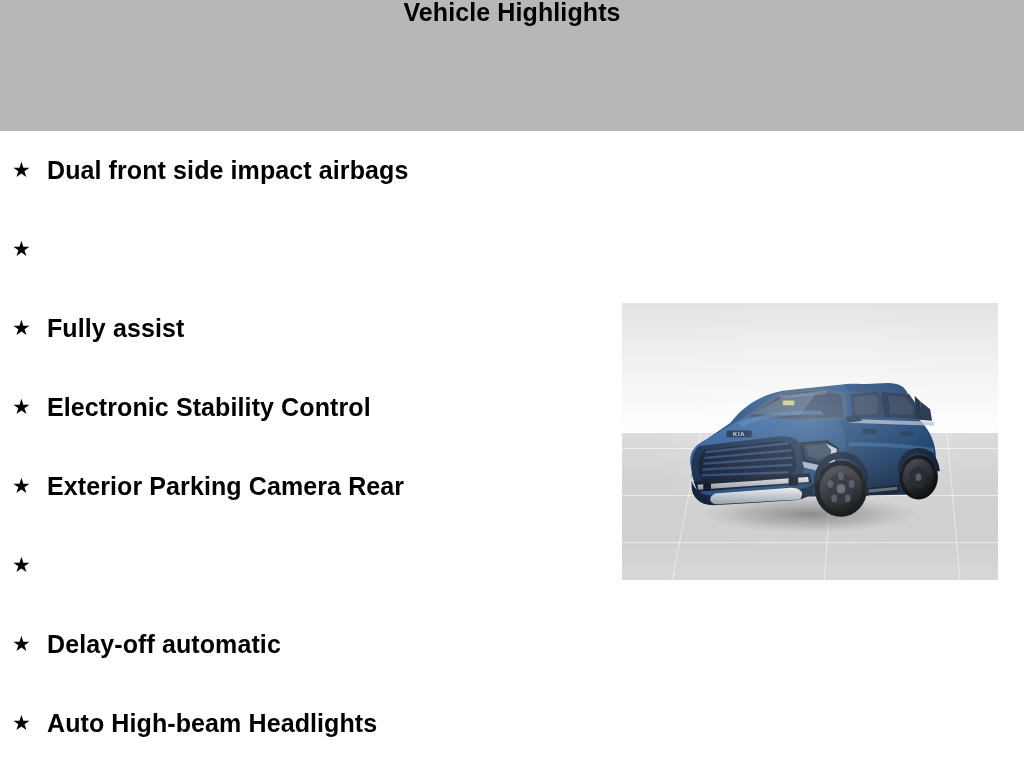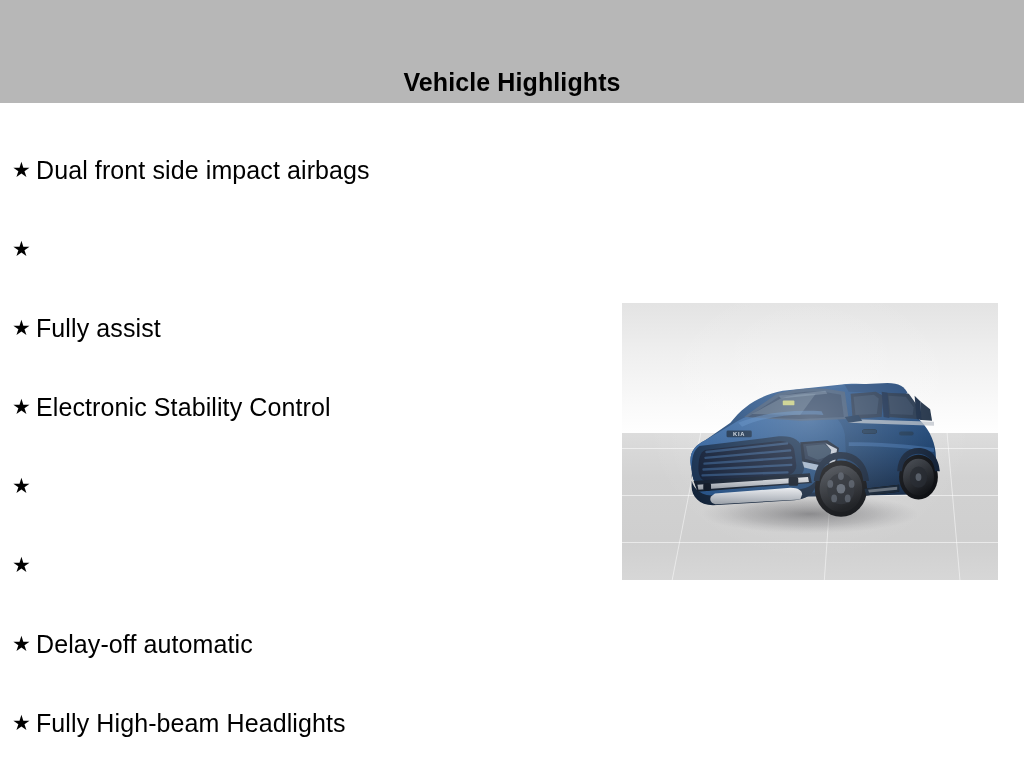--- a/index.html
+++ b/index.html
@@ -15,24 +15,24 @@
     overflow: hidden;
     position: relative;
   }
 
   
   .header-bar {
     position: absolute;
     left: 0;
     top: 0;
     width: 1024px;
-    height: 103px;
+    height: 131px;
     background: #b7b7b7;
     display: flex;
-    align-items: flex-end;
+    align-items: flex-start;
     justify-content: center;
     box-sizing: border-box;
   }
   .header-title {
     font-size: 25px;
     font-weight: bold;
     color: #000000;
     letter-spacing: 0.1px;
     line-height: 1;
     padding-bottom: 8px;
@@ -70,24 +70,25 @@
     font-size: 21px;
     line-height: 1;
     color: #000000;
     text-align: left;
     display: inline-block;
     position: relative;
     top: -1px;
   }
   .highlight-label {
     font-size: 25px;
-    font-weight: normal;
+    font-weight: bold;
     color: #000000;
     white-space: nowrap;
     letter-spacing: 0.1px;
+    margin-left: 11px;
   }
 
   
   .vehicle-photo {
     position: absolute;
     left: 622px;
     top: 172px;
     width: 376px;
     height: 277px;
     overflow: hidden;
@@ -174,34 +175,35 @@
       <span class="highlight-label">Fully assist</span>
     </li>
 
     <li class="highlight-item">
       <span class="bullet-star">★</span>
       <span class="highlight-label">Electronic Stability Control</span>
     </li>
 
     <li class="highlight-item">
       <span class="bullet-star">★</span>
+      <span class="highlight-label">Exterior Parking Camera Rear</span>
     </li>
 
     <li class="highlight-item">
       <span class="bullet-star">★</span>
     </li>
 
     <li class="highlight-item">
       <span class="bullet-star">★</span>
       <span class="highlight-label">Delay-off automatic</span>
     </li>
 
     <li class="highlight-item">
       <span class="bullet-star">★</span>
-      <span class="highlight-label">Fully High-beam Headlights</span>
+      <span class="highlight-label">Auto High-beam Headlights</span>
     </li>
 
   </ul>
 
   <div class="vehicle-photo">
     <div class="photo-backdrop"></div>
     <div class="photo-floor">
       <div class="floor-line l1"></div>
       <div class="floor-line l2"></div>
       <div class="floor-line l3"></div>

